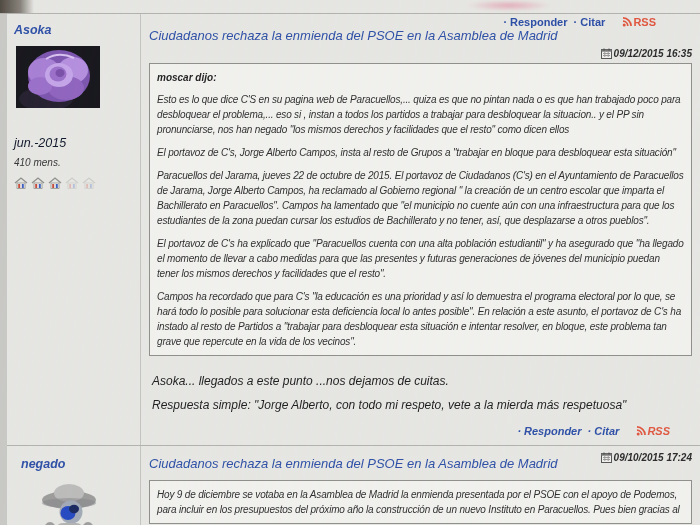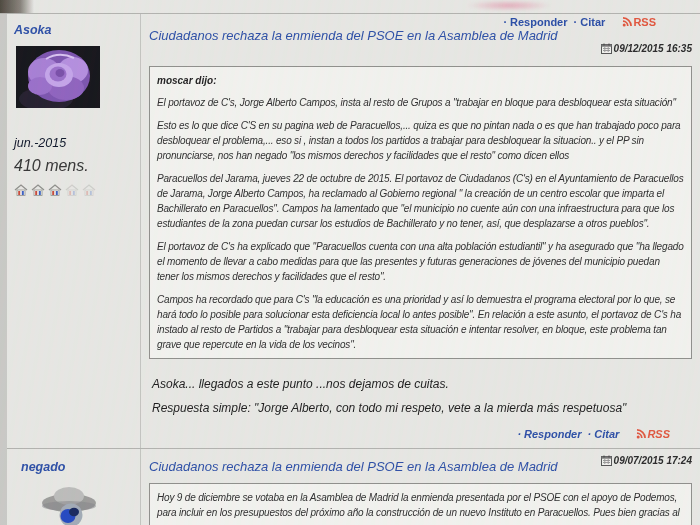--- a/index.html
+++ b/index.html
@@ -34,30 +34,30 @@
   .post1{border-bottom:1px solid #b2b2ae;}
   .author-col{width:133px;flex:none;box-sizing:border-box;padding:6px 0 0 7px;}
   .content-col{flex:1;min-width:0;border-left:1px solid #c4c4c0;box-sizing:border-box;
     padding:0 8px 8px 8px;}
   .post1 .content-col{padding-top:14px;}
 
   .author{display:inline-block;color:#2d4fa6;font-size:12.5px;font-weight:bold;}
   .avatar1{margin:8px 0 0 2px;width:84px;height:62px;line-height:0;}
   .avatar2{margin:9px 0 0 10px;width:76px;height:58px;line-height:0;}
   .joined{margin-top:28px;font-size:12.5px;color:#0f172a;}
-  .msgs{margin-top:7px;font-size:16px;color:#353535;}
+  .msgs{margin-top:7px;font-size:10px;color:#353535;}
   .ranks{margin-top:9px;display:flex;gap:3px;align-items:flex-end;}
   .rank{line-height:0;}
   .rank.dim{opacity:.28;}
 
   .title{display:block;color:#2d4fa6;font-size:13px;line-height:15px;}
-  .date-row{text-align:right;font-size:10px;font-weight:bold;color:#2a2a2a;white-space:nowrap;}
+  .date-row{text-align:right;font-size:10px;font-weight:bold;color:#2a2a2a;margin-top:5px;white-space:nowrap;}
   .date-row svg{vertical-align:-2px;margin-right:2px;}
 
-  .quote{margin-top:12px;border:1px solid #8f8f8b;background:#f2f2ee;
+  .quote{margin-top:4px;border:1px solid #8f8f8b;background:#f2f2ee;
     padding:6px 7px;font-size:10px;letter-spacing:-0.18px;line-height:15px;color:#2e2e2e;}
   .qhead{font-weight:bold;letter-spacing:0;margin:0 0 7px 0;font-size:10px;color:#222;}
   .quote p{margin:0 0 8px 0;}
   .quote p:last-child{margin-bottom:0;}
 
   .reply{font-size:12px;color:#1c1c1c;margin:18px 0 0 3px;line-height:15px;}
   .reply+.reply{margin-top:9px;}
 
   .post-footer{text-align:right;margin-top:12px;font-size:11px;padding-right:22px;}
 
@@ -153,22 +153,22 @@
                 <g stroke="#999">
                   <line x1="2" y1="5.5" x2="9" y2="5.5"></line>
                   <line x1="2" y1="7.5" x2="9" y2="7.5"></line>
                   <line x1="3.8" y1="4" x2="3.8" y2="9"></line>
                   <line x1="7.2" y1="4" x2="7.2" y2="9"></line>
                 </g>
               </svg></span><span>09/12/2015 16:35</span>
         </div>
         <div class="quote">
           <div class="qhead">moscar dijo:</div>
+          <p>Esto es lo que dice C'S en su pagina web de Paracuellos,... quiza es que no pintan nada o es que han trabajado poco para desbloquear el problema,... eso si , instan a todos los partidos a trabajar para desbloquear la situacion.. y el PP sin pronunciarse, nos han negado "los mismos derechos y facilidades que el resto" como dicen ellos</p>
           <p>El portavoz de C's, Jorge Alberto Campos, insta al resto de Grupos a "trabajar en bloque para desbloquear esta situación"</p>
-          <p>Esto es lo que dice C'S en su pagina web de Paracuellos,... quiza es que no pintan nada o es que han trabajado poco para desbloquear el problema,... eso si , instan a todos los partidos a trabajar para desbloquear la situacion.. y el PP sin pronunciarse, nos han negado "los mismos derechos y facilidades que el resto" como dicen ellos</p>
           <p>Paracuellos del Jarama, jueves 22 de octubre de 2015. El portavoz de Ciudadanos (C's) en el Ayuntamiento de Paracuellos de Jarama, Jorge Alberto Campos, ha reclamado al Gobierno regional " la creación de un centro escolar que imparta el Bachillerato en Paracuellos". Campos ha lamentado que "el municipio no cuente aún con una infraestructura para que los estudiantes de la zona puedan cursar los estudios de Bachillerato y no tener, así, que desplazarse a otros pueblos".</p>
           <p>El portavoz de C's ha explicado que "Paracuellos cuenta con una alta población estudiantil" y ha asegurado que "ha llegado el momento de llevar a cabo medidas para que las presentes y futuras generaciones de jóvenes del municipio puedan tener los mismos derechos y facilidades que el resto".</p>
           <p>Campos ha recordado que para C's "la educación es una prioridad y así lo demuestra el programa electoral por lo que, se hará todo lo posible para solucionar esta deficiencia local lo antes posible". En relación a este asunto, el portavoz de C's ha instado al resto de Partidos a "trabajar para desbloquear esta situación e intentar resolver, en bloque, este problema tan grave que repercute en la vida de los vecinos".</p>
         </div>
         <p class="reply">Asoka... llegados a este punto ...nos dejamos de cuitas.</p>
         <p class="reply">Respuesta simple: "Jorge Alberto, con todo mi respeto, vete a la mierda más respetuosa"</p>
         <div class="post-footer">
           <span class="sep">·</span><a class="lnk">Responder</a>
           <span class="sep">·</span><a class="lnk">Citar</a>
           <a class="rss-wrap"><span><svg width="10" height="10" viewBox="0 0 10 10">
@@ -205,21 +205,21 @@
                   <rect x="0.5" y="1.5" width="10" height="9" fill="#f0f0ec" stroke="#555"></rect>
                   <rect x="0.5" y="1.5" width="10" height="2.2" fill="#777"></rect>
                   <line x1="3" y1="0.5" x2="3" y2="2.5" stroke="#444"></line>
                   <line x1="8" y1="0.5" x2="8" y2="2.5" stroke="#444"></line>
                   <g stroke="#999">
                     <line x1="2" y1="5.5" x2="9" y2="5.5"></line>
                     <line x1="2" y1="7.5" x2="9" y2="7.5"></line>
                     <line x1="3.8" y1="4" x2="3.8" y2="9"></line>
                     <line x1="7.2" y1="4" x2="7.2" y2="9"></line>
                   </g>
-                </svg></span><span>09/07/2015 17:24</span>
+                </svg></span><span>09/10/2015 17:24</span>
           </div>
         </div>
         <div class="quote">
           <p>Hoy 9 de diciembre se votaba en la Asamblea de Madrid la enmienda presentada por el PSOE con el apoyo de Podemos, para incluir en los presupuestos del próximo año la construcción de un nuevo Instituto en Paracuellos. Pues bien gracias al</p>
         </div>
       </div>
     </div>
 
   </div>
 

